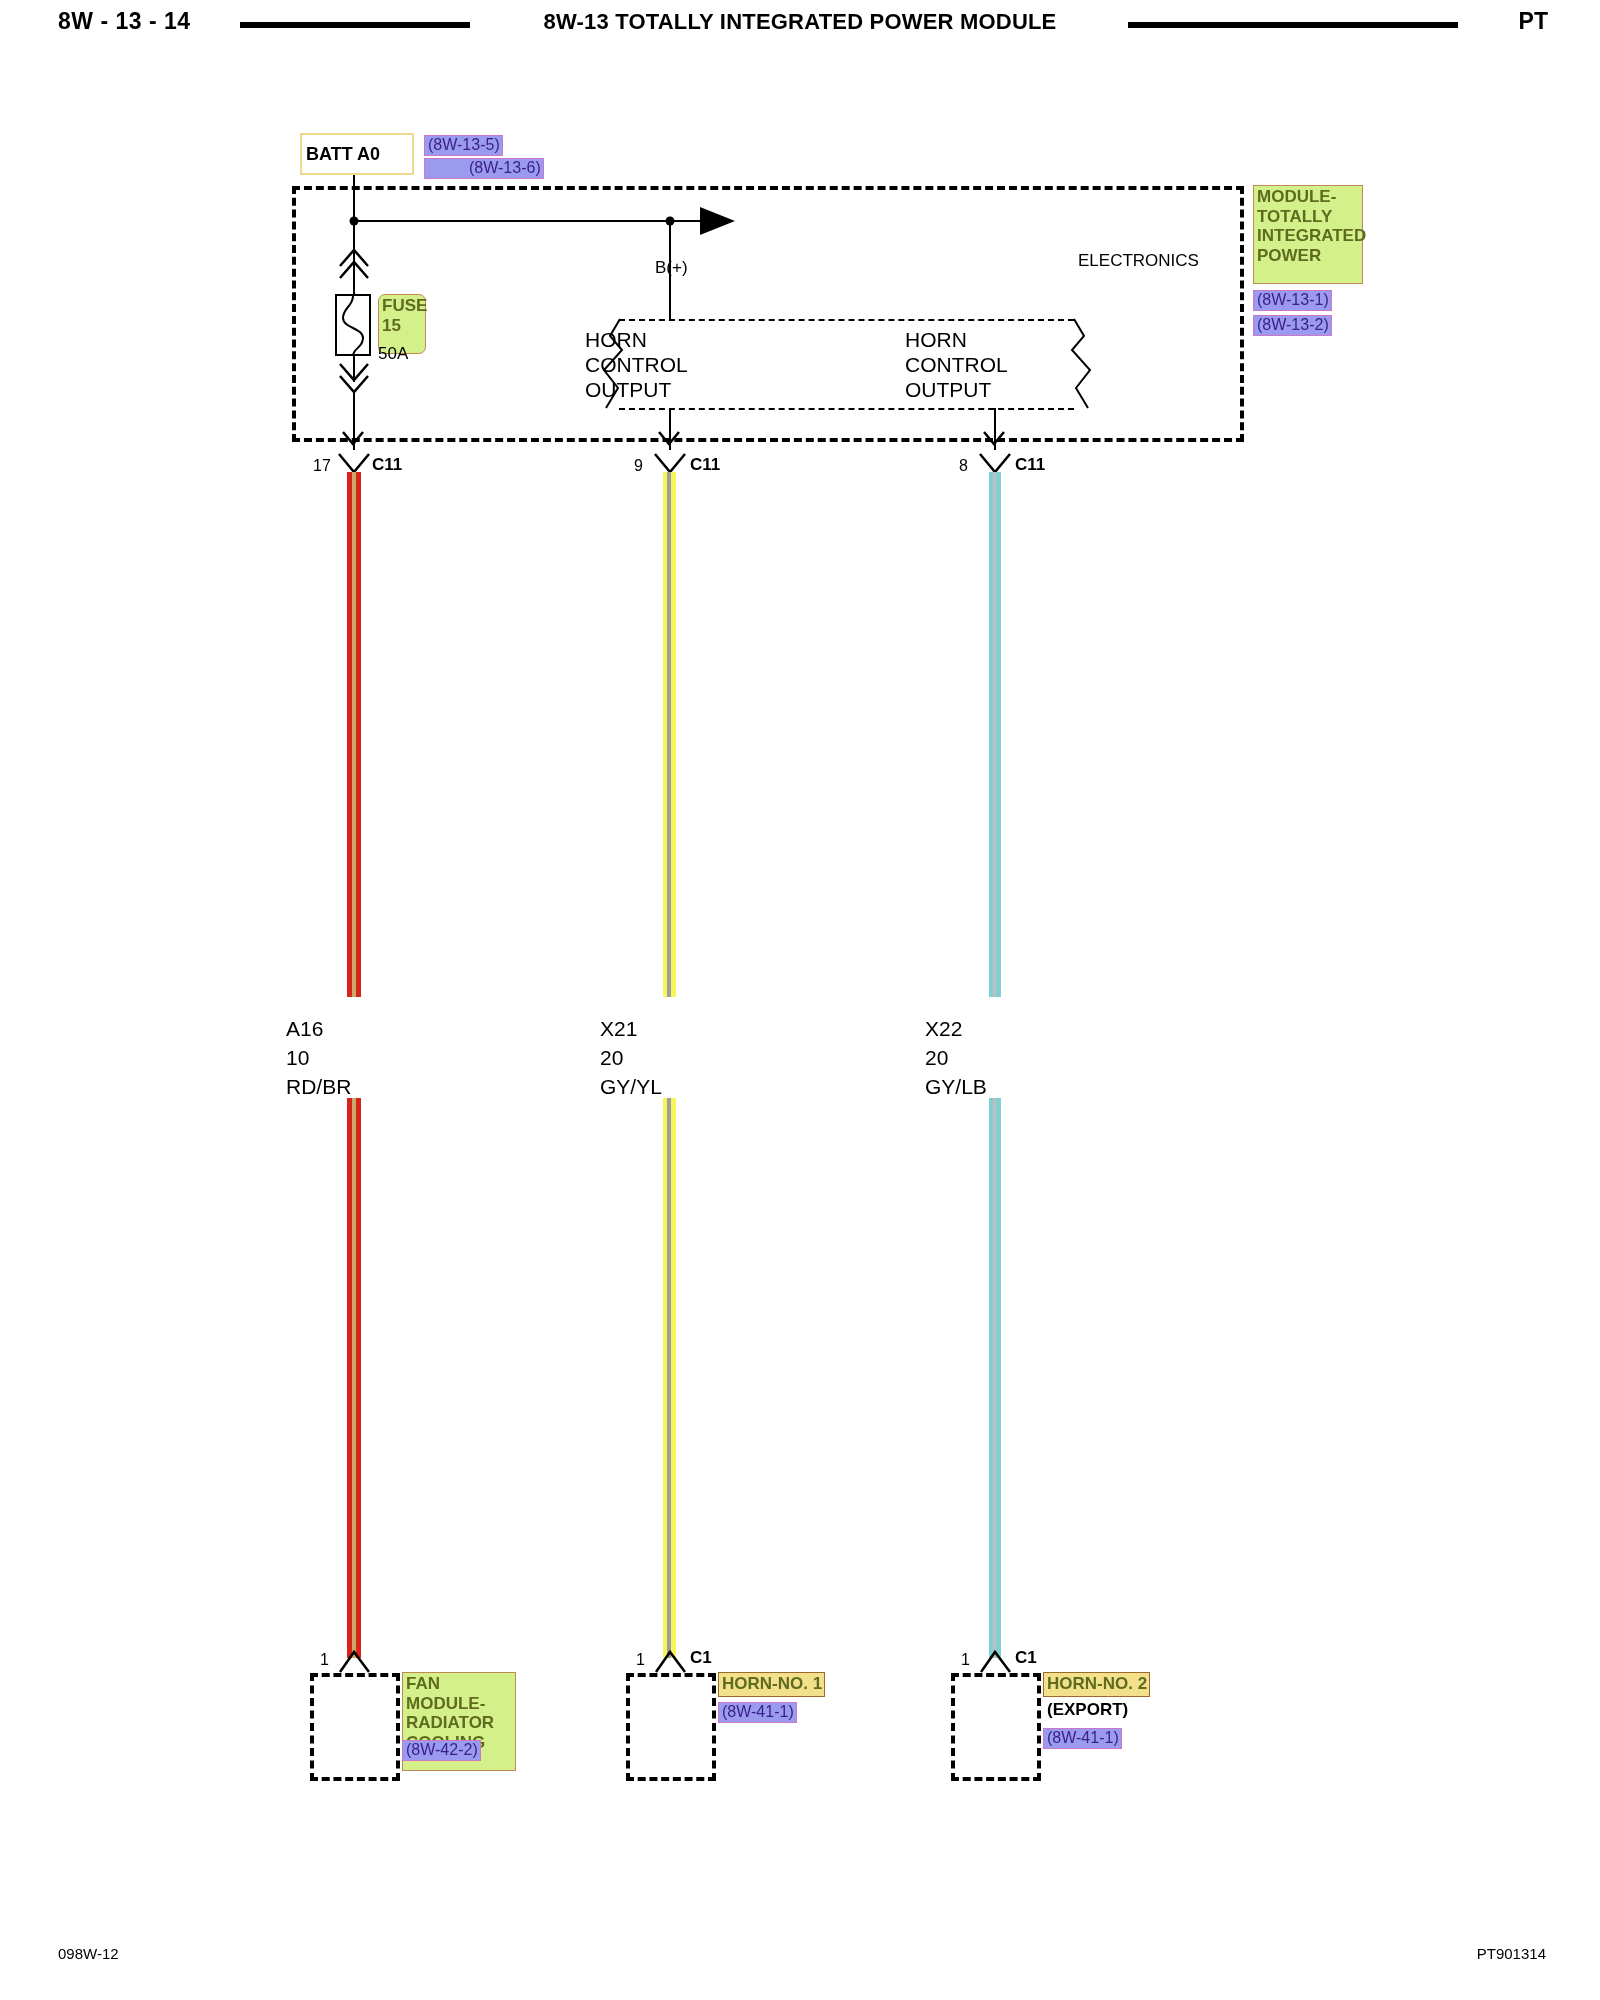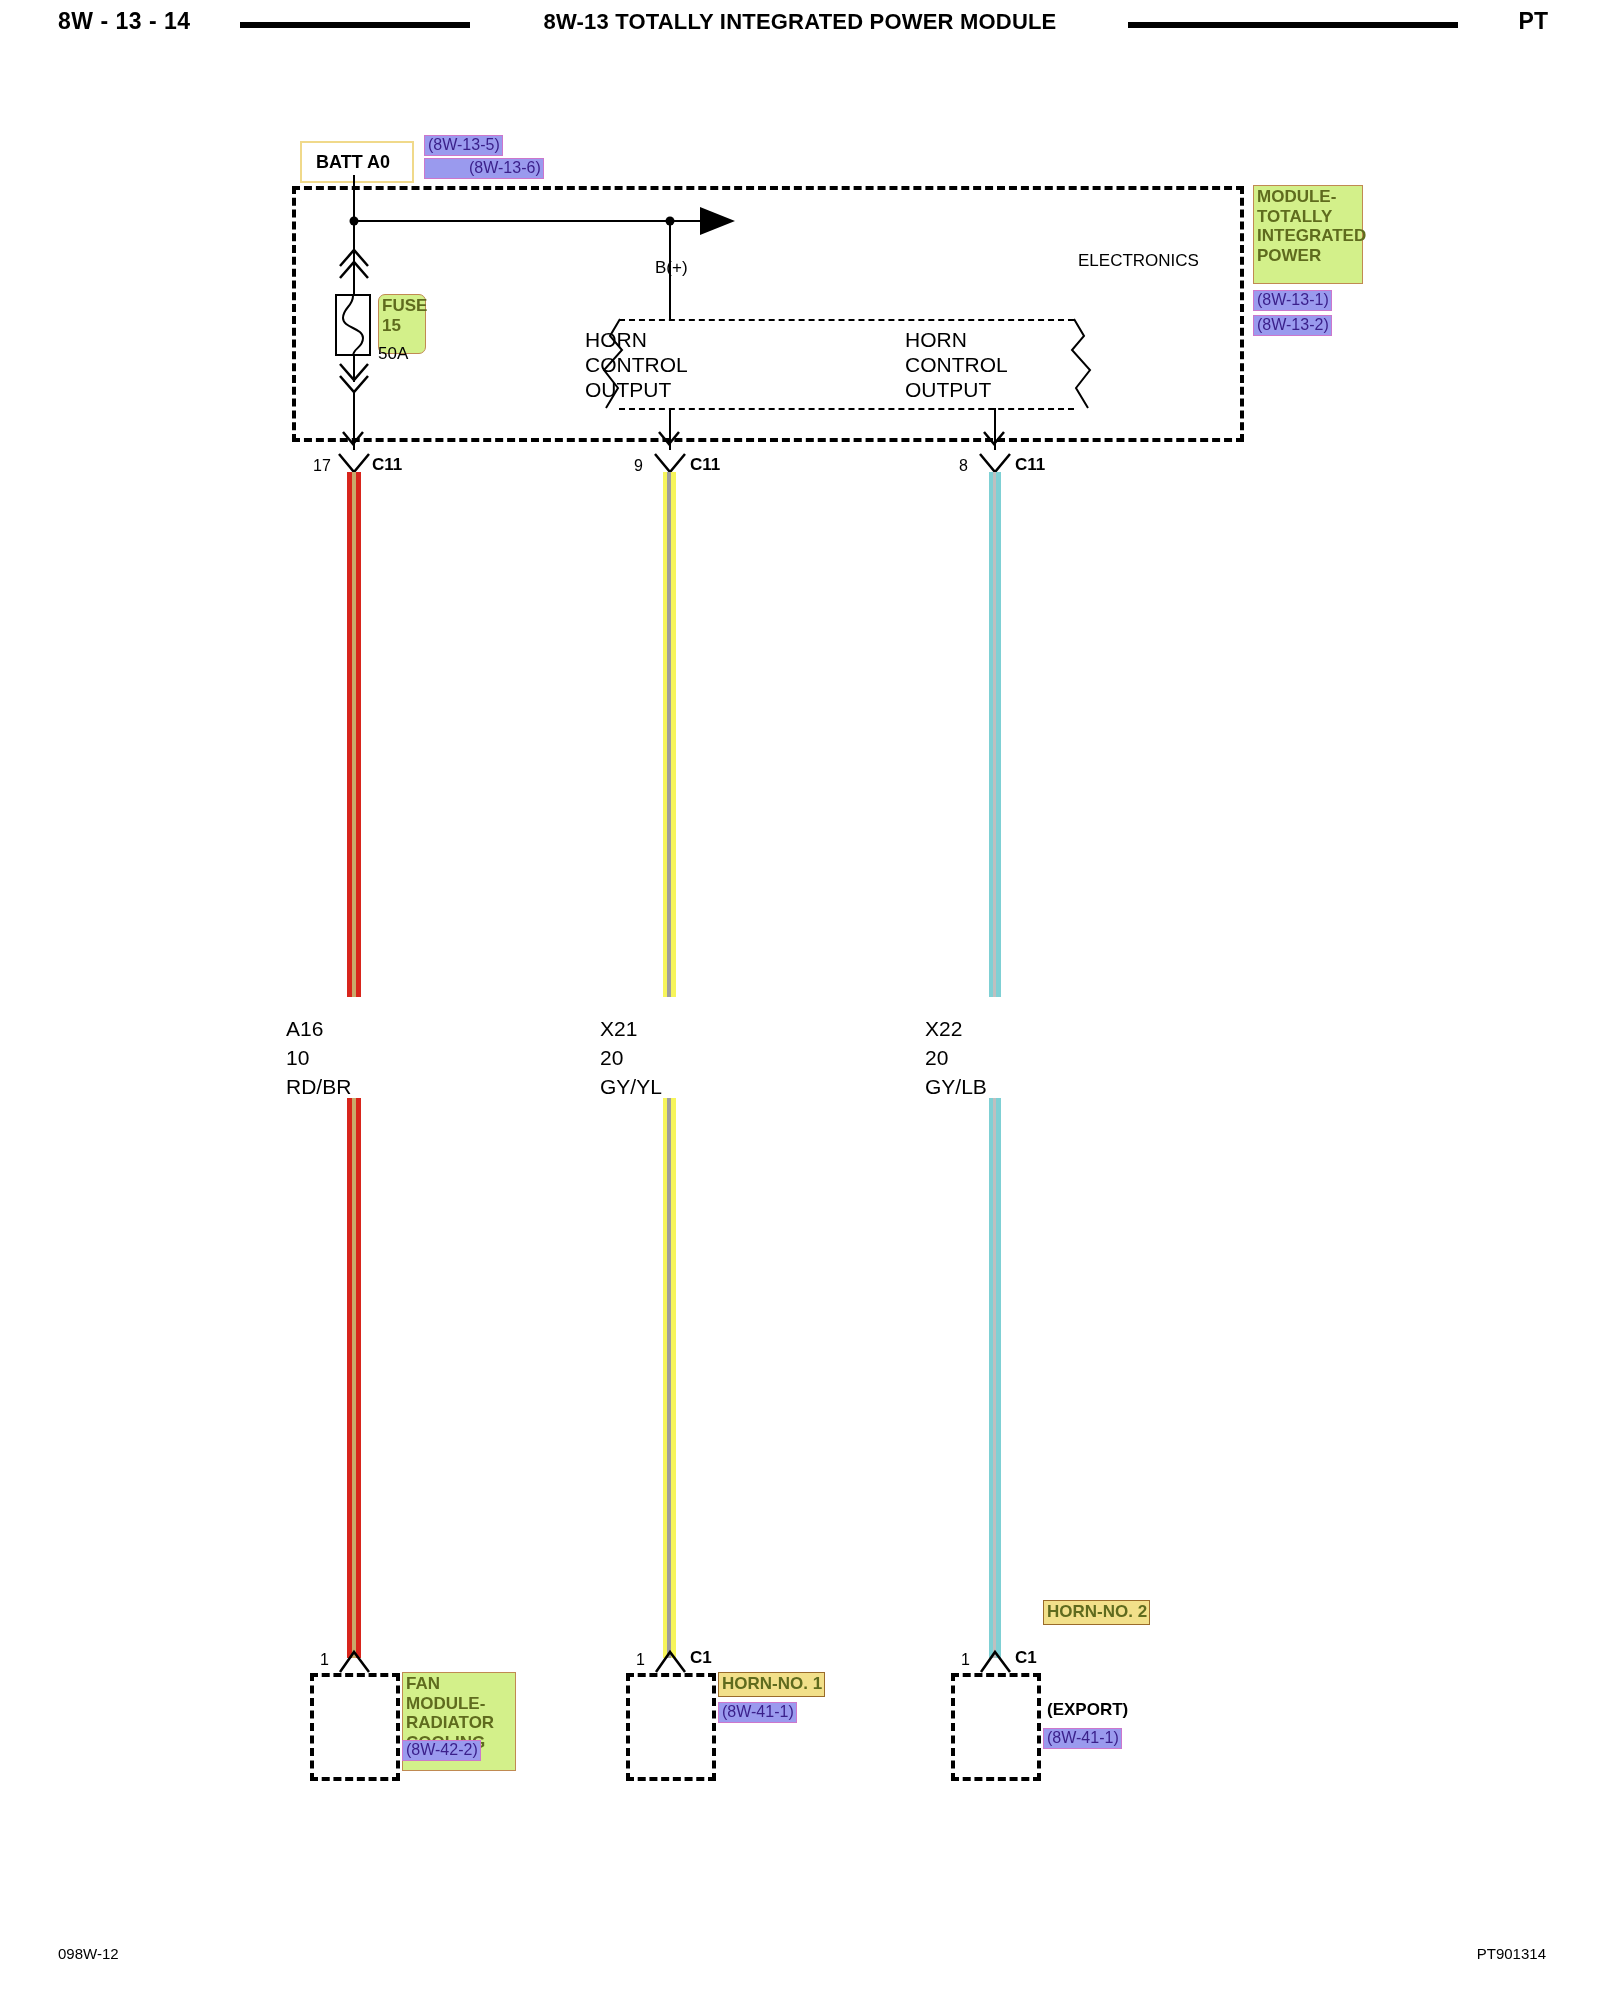--- a/index.html
+++ b/index.html
@@ -87,21 +87,21 @@
     line-height:18px;
     padding:0px 2px 1px 3px;
     white-space:nowrap;
   }
   
   .batt-box {
     position:absolute;
     border:2px solid #f0d98a;
     background:#fff;
     font-size:18px; font-weight:bold;
-    display:flex; align-items:center; padding-left:14px;margin-top:8px;
+    display:flex; align-items:center; padding-left:4px;
   }
 
   
   .fuse-rect {
     position:absolute;
     border:2px solid #000;
     background:#fff;
   }
 
   
@@ -270,20 +270,20 @@
   <div class="comp-box" style="left:626px; top:1673px; width:90px; height:108px;"></div>
   <div class="hl-orange" style="left:718px; top:1672px;">HORN-NO. 1</div>
   <div class="hl-ref" style="left:718px; top:1702px;">(8W-41-1)</div>
 
   <svg style="left:977px; top:1648px; width:40px; height:26px;">
     <polyline points="4,24 18,4 33,24" fill="none" stroke="#000" stroke-width="2.5"></polyline>
   </svg>
   <div class="lbl" style="left:961px; top:1651px; font-size:16px;">1</div>
   <div class="lbl bold" style="left:1015px; top:1648px;">C1</div>
   <div class="comp-box" style="left:951px; top:1673px; width:90px; height:108px;"></div>
-  <div class="hl-orange" style="left:1043px; top:1600px;">HORN-NO. 2</div>
+  <div class="hl-orange" style="left:1043px; top:1672px;">HORN-NO. 2</div>
   <div class="lbl bold" style="left:1047px; top:1700px;">(EXPORT)</div>
   <div class="hl-ref" style="left:1043px; top:1728px;">(8W-41-1)</div>
 
   <div class="ftr-left">098W-12</div>
   <div class="ftr-right">PT901314</div>
 
 </div>
 
 </body></html>

